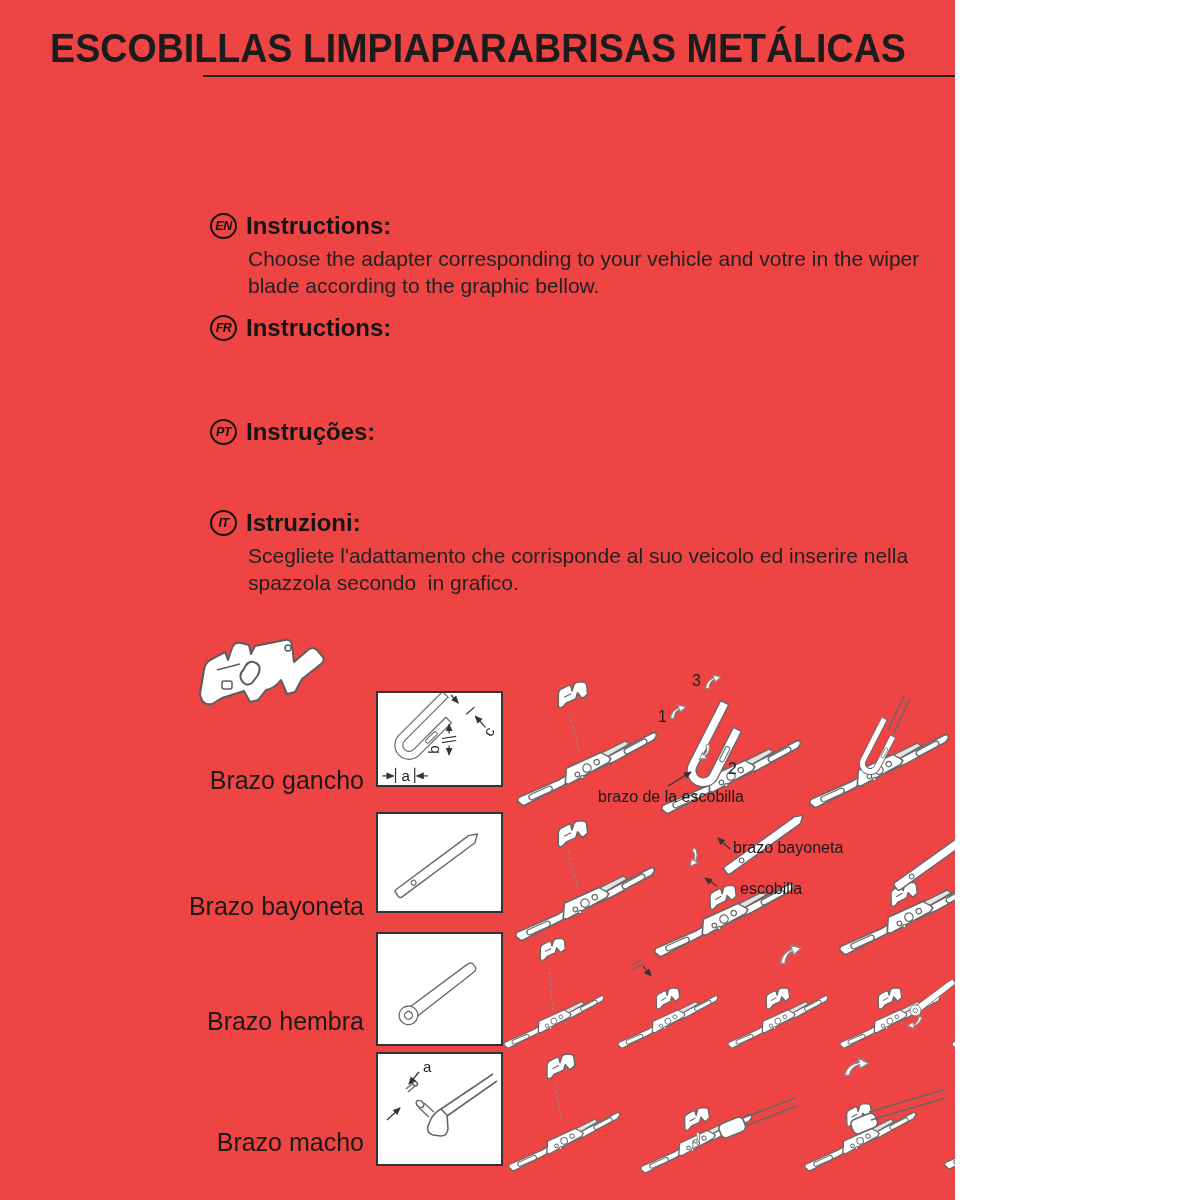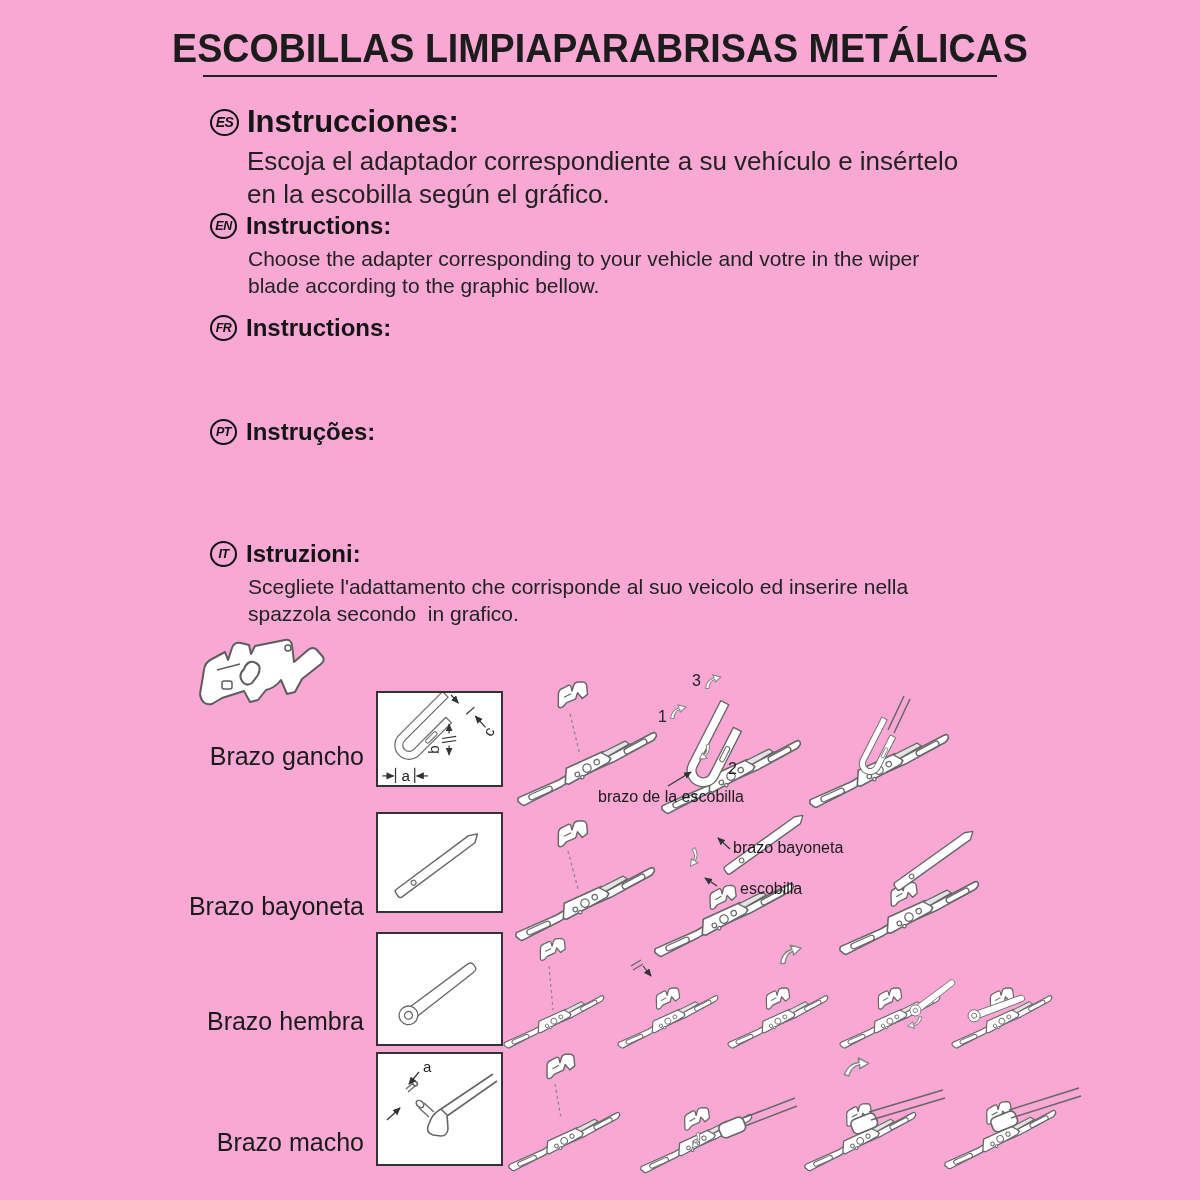--- a/index.html
+++ b/index.html
@@ -1,18 +1,18 @@
 <!DOCTYPE html>
 <html><head>
 <meta charset="utf-8">
 <style>
   * { margin:0; padding:0; box-sizing:border-box; }
   html,body { background:#ffffff; }
   .page {
-    position:relative; width:1200px; height:1200px; background:#f9a8d4;
+    position:relative; width:955px; height:1200px; background:#ef4444;
     font-family:"Liberation Sans", sans-serif; color:#1a1a1a; overflow:hidden;
   }
   
   .title {
     position:absolute; top:26px; left:50%;
     transform:translateX(-50%) scaleX(0.94);
     font-size:40px; font-weight:bold; white-space:nowrap; color:#1c1c1c;
   }
   .title-rule { position:absolute; top:75px; left:203px; width:794px; height:2px; background:#222; }
 
@@ -32,25 +32,25 @@
   .lang-es .lang-heading { font-size:31px; margin-left:8px; }
   .lang-es .lang-body { font-size:26px; line-height:33px; padding-left:37px; margin-top:5px; }
 
   .lang-sm .badge { width:27px; height:26px; font-size:12.5px; }
   .lang-sm .lang-heading { font-size:24px; margin-left:9px; }
   .lang-sm .lang-body { font-size:21px; line-height:27px; padding-left:38px; margin-top:5px; }
 
   .lang-en { top:212px; }
   .lang-fr { top:314px; }
   .lang-pt { top:418px; }
-  .lang-it { top:540px; }
+  .lang-it { top:509px; }
 
   
   .row-label { position:absolute; left:184px; width:180px; text-align:right; font-size:25px; color:#1a1a1a; }
-  .rl-1 { top:742px; } .rl-2 { top:892px; } .rl-3 { top:1007px; } .rl-4 { top:1128px; }
+  .rl-1 { top:766px; } .rl-2 { top:892px; } .rl-3 { top:1007px; } .rl-4 { top:1128px; }
 
   .dbox { position:absolute; left:376px; width:127px; border:2px solid #333; background:#fff; }
   .dbox-1 { top:691px; height:96px; }
   .dbox-2 { top:812px; height:101px; }
   .dbox-3 { top:932px; height:114px; }
   .dbox-4 { top:1052px; height:114px; }
   .dbox svg { display:block; width:100%; height:100%; }
 
   .scene { position:absolute; overflow:visible; }
   .scene-adapter { left:192px; top:636px; }
@@ -108,28 +108,20 @@
         <path d="M14 -4.5 L100 -7 Q106 -7 106 -2.5 L106 1 Q106 5 100 5 L14 9.5 Z"></path>
         <circle cx="9" cy="2.5" r="11"></circle>
         <circle cx="9" cy="2.5" r="4.6"></circle>
       </g>
     </defs>
   </svg>
 
   <h1 class="title">ESCOBILLAS LIMPIAPARABRISAS METÁLICAS</h1>
   <div class="title-rule"></div>
 
-  <section class="lang lang-es">
-    <div class="lang-head">
-      <span class="badge">ES</span>
-      <span class="lang-heading">Instrucciones:</span>
-    </div>
-    <p class="lang-body">Escoja el adaptador correspondiente a su vehículo e insértelo
-en la escobilla según el gráfico.</p>
-  </section>
 
   <section class="lang lang-sm lang-en">
     <div class="lang-head">
       <span class="badge">EN</span>
       <span class="lang-heading">Instructions:</span>
     </div>
     <p class="lang-body">Choose the adapter corresponding to your vehicle and votre in the wiper
 blade according to the graphic bellow.</p>
   </section>
 

